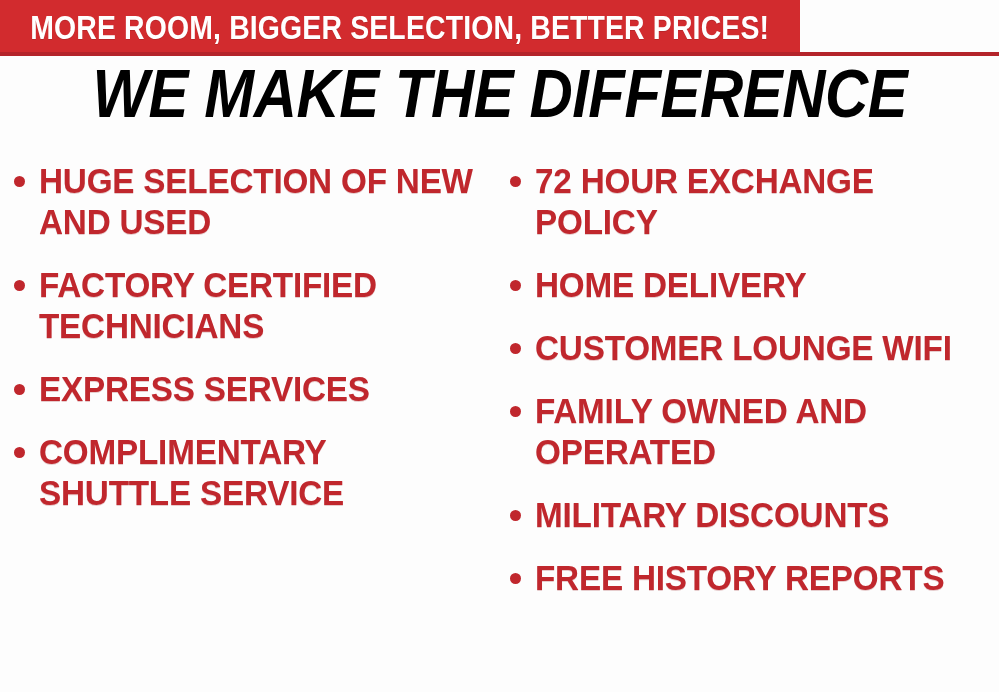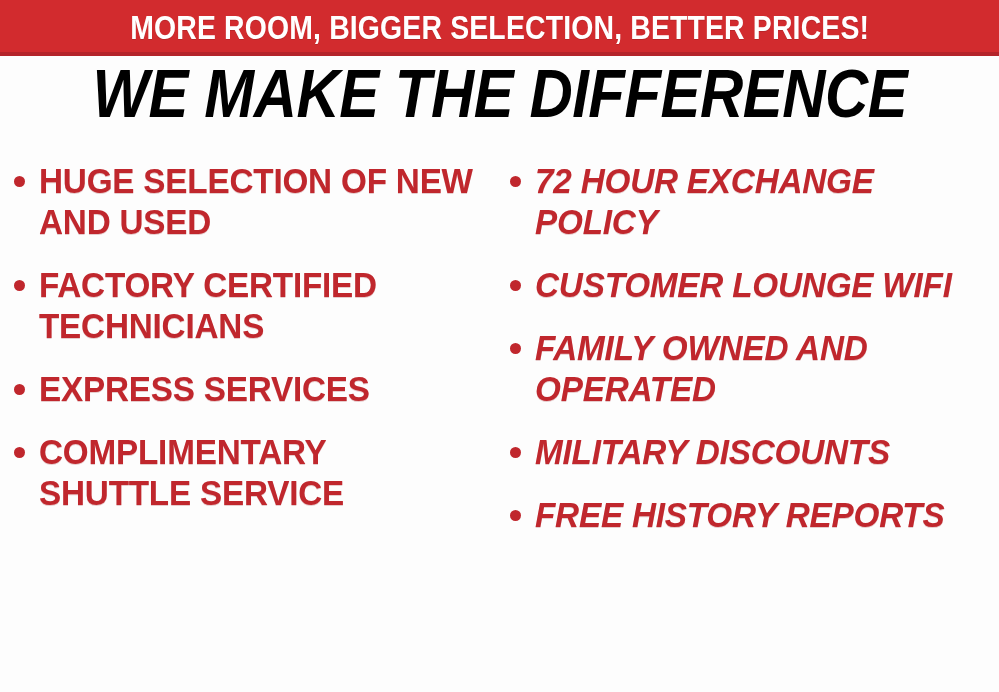--- a/index.html
+++ b/index.html
@@ -19,21 +19,21 @@
     background: #fdfdfd;
     overflow: hidden;
     box-sizing: border-box;
   }
 
   
   .banner {
     position: absolute;
     left: 0;
     top: 0;
-    width: 999px;
+    width: 800px;
     height: 55px;
     background: #d22b2e;
     display: flex;
     align-items: center;
     justify-content: center;
   }
   .banner-underline {
     position: absolute;
     left: 0;
     top: 52px;
@@ -82,21 +82,21 @@
     left: 0;
     top: 160px;
     width: 866px;
     height: 532px;
   }
   .col {
     position: absolute;
     top: 0;
   }
   .col-left  { left: 14px;  width: 490px; }
-  .col-right { left: 510px; width: 489px; font-style: italic; }
+  .col-right { left: 510px; width: 489px; }
 
   .bullet-item {
     display: flex;
     align-items: flex-start;
     margin-bottom: 22px;
   }
   .bullet-dot {
     flex: 0 0 auto;
     width: 11px;
     height: 11px;
@@ -152,20 +152,24 @@
       </div>
     </div>
 
     <div class="col col-right">
       <div class="bullet-item">
         <span class="bullet-dot"></span>
         <span class="bullet-label">72 HOUR EXCHANGE POLICY</span>
       </div>
       <div class="bullet-item">
         <span class="bullet-dot"></span>
+        <span class="bullet-label">HOME DELIVERY</span>
+      </div>
+      <div class="bullet-item">
+        <span class="bullet-dot"></span>
         <span class="bullet-label">CUSTOMER LOUNGE WIFI</span>
       </div>
       <div class="bullet-item">
         <span class="bullet-dot"></span>
         <span class="bullet-label">FAMILY OWNED AND OPERATED</span>
       </div>
       <div class="bullet-item">
         <span class="bullet-dot"></span>
         <span class="bullet-label">MILITARY DISCOUNTS</span>
       </div>

